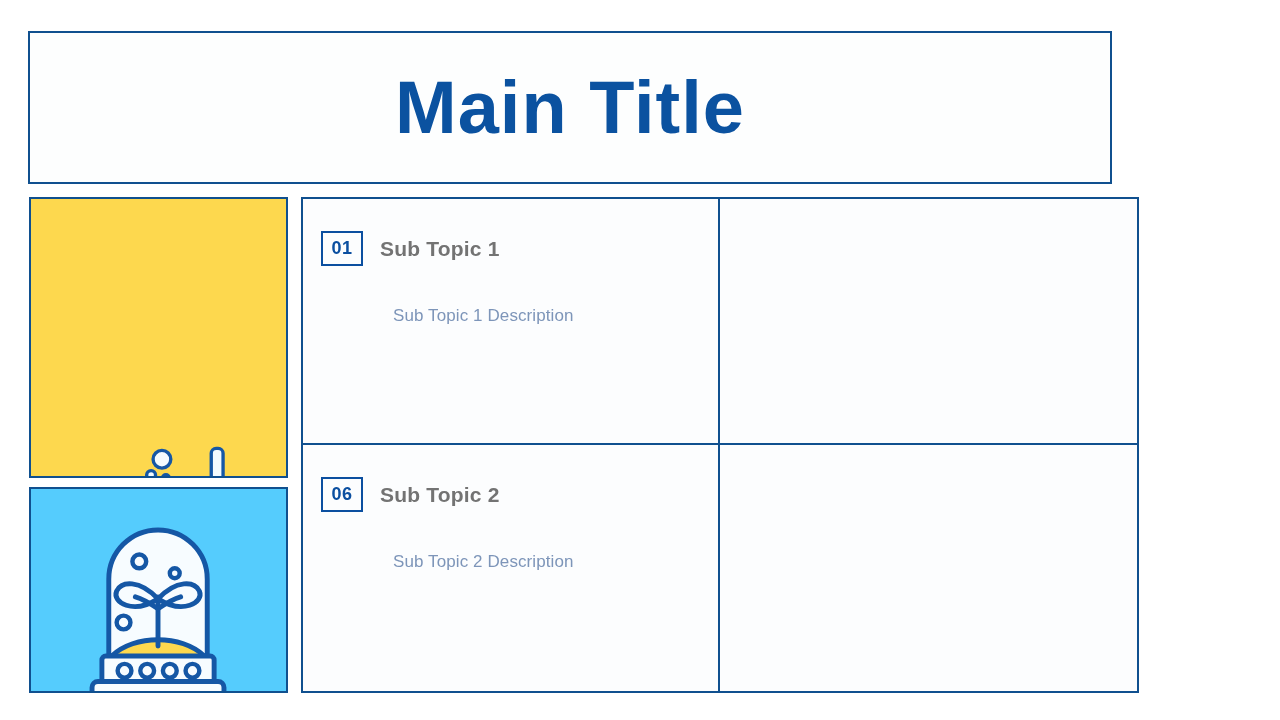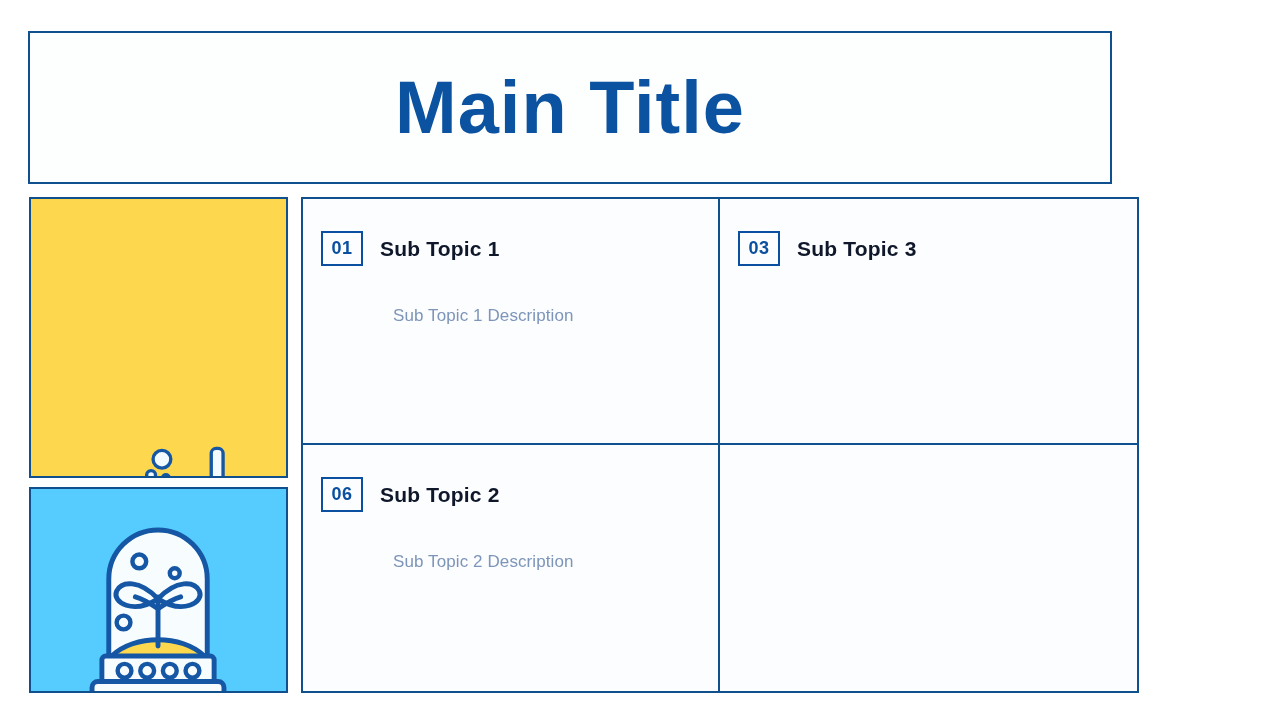--- a/index.html
+++ b/index.html
@@ -102,21 +102,21 @@
     font-weight: bold;
     display: flex;
     align-items: center;
     justify-content: center;
     letter-spacing: 0.5px;
     flex: none;
   }
   .topic-title {
     font-size: 21px;
     font-weight: bold;
-    color: #0f172a;
+    color: #737373;
     letter-spacing: 0.2px;
     white-space: nowrap;
   }
   .topic-desc {
     margin-top: 40px;
     margin-left: 72px;
     font-size: 17px;
     color: #7d95b9;
     letter-spacing: 0.1px;
     white-space: nowrap;
@@ -228,24 +228,20 @@
 
   <div class="topic-cell col-left row-top">
     <div class="topic-head">
       <div class="topic-number">01</div>
       <div class="topic-title">Sub Topic 1</div>
     </div>
     <div class="topic-desc">Sub Topic 1 Description</div>
   </div>
 
   <div class="topic-cell row-top">
-    <div class="topic-head">
-      <div class="topic-number">03</div>
-      <div class="topic-title">Sub Topic 3</div>
-    </div>
   </div>
 
   <div class="topic-cell col-left">
     <div class="topic-head">
       <div class="topic-number">06</div>
       <div class="topic-title">Sub Topic 2</div>
     </div>
     <div class="topic-desc">Sub Topic 2 Description</div>
   </div>
 

